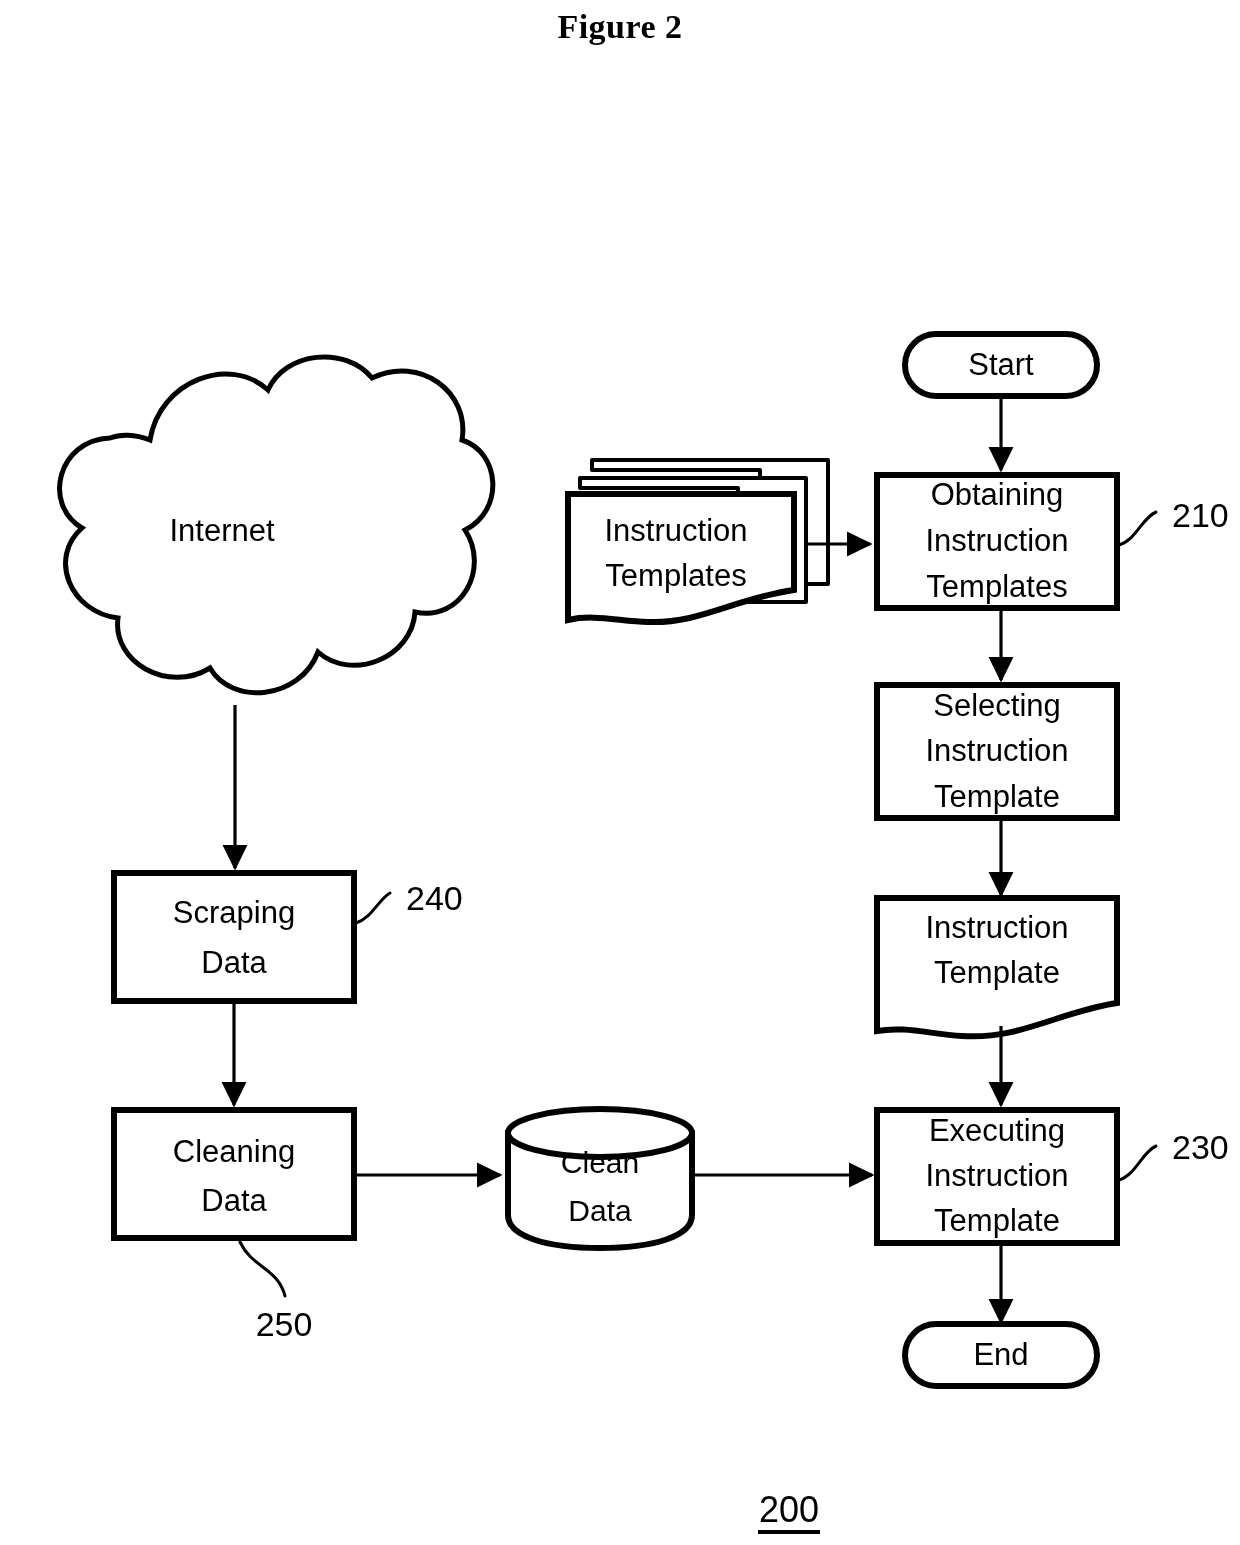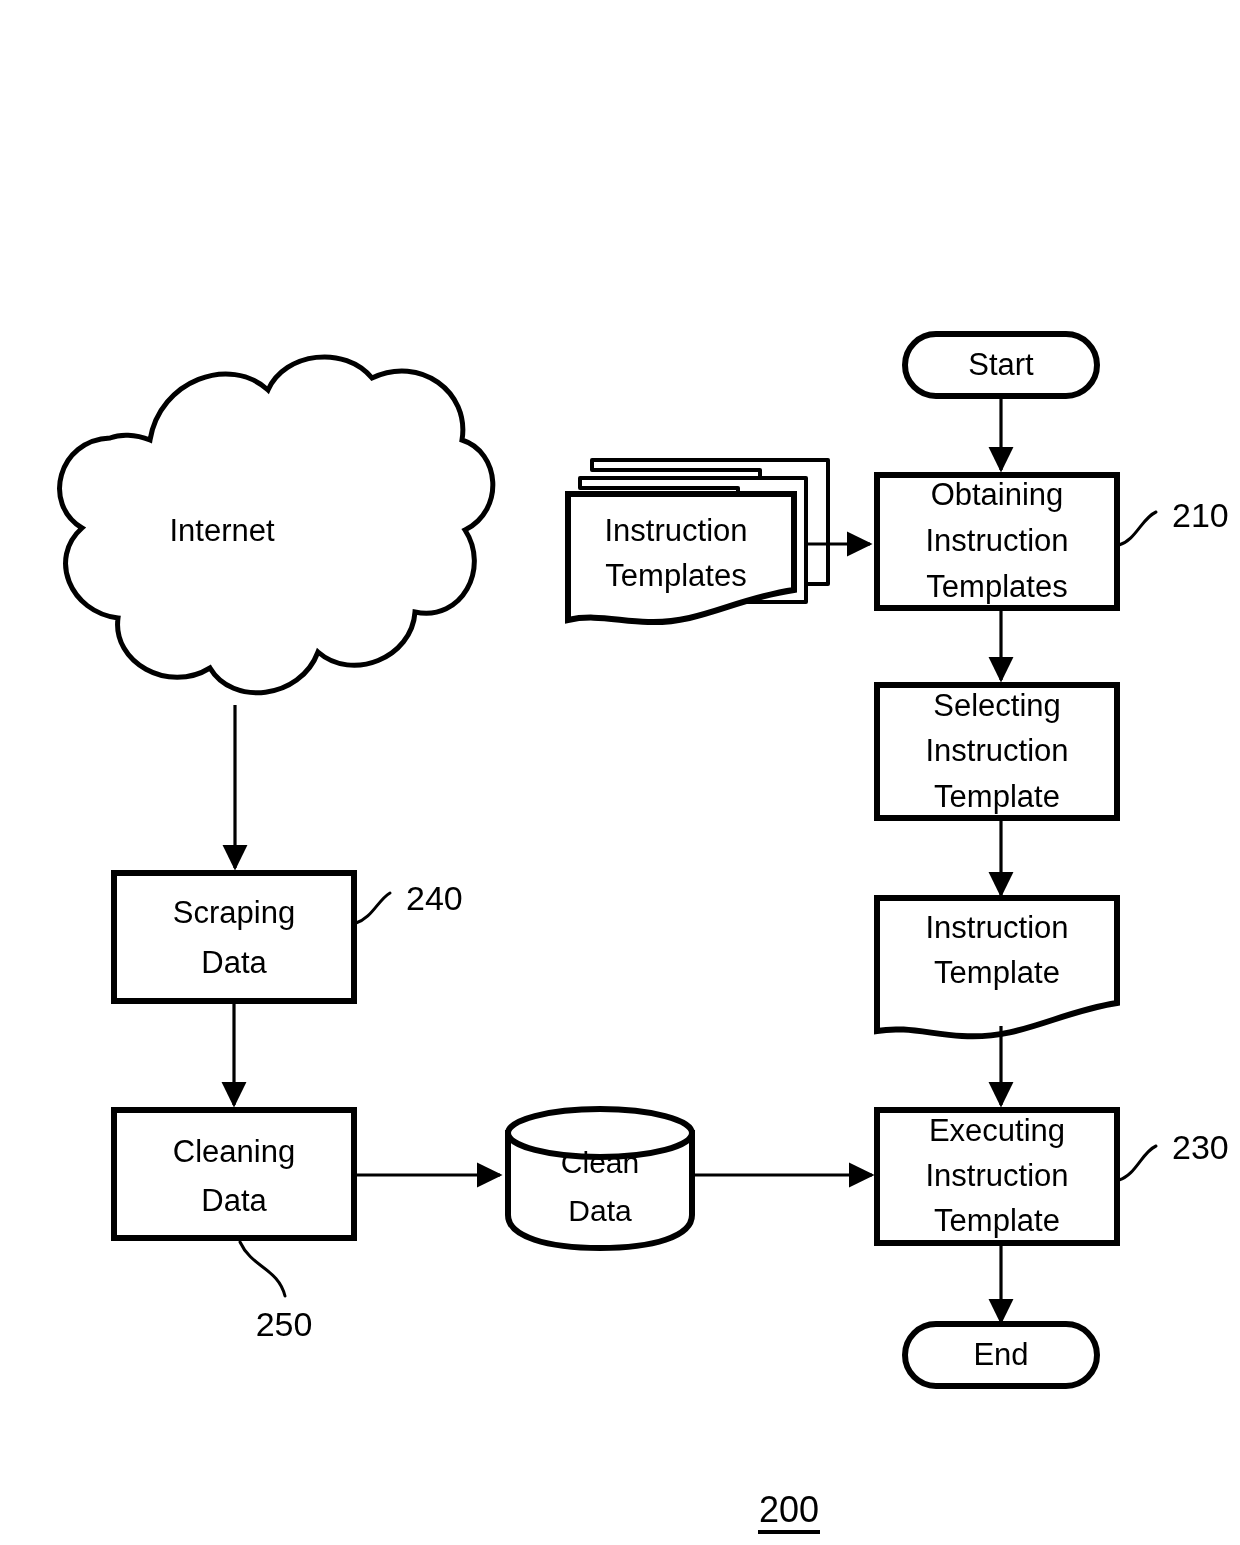--- a/index.html
+++ b/index.html
@@ -108,20 +108,21 @@
   .caption-underline {
     stroke: #000000;
     stroke-width: 4;
   }
 </style>
 </head>
 <body>
 
 <div id="figure-root">
 
+  <div class="fig-title">Figure 2</div>
 
   <svg class="diagram" viewBox="0 0 1240 1545">
     <defs>
       <marker id="arrowhead" markerWidth="9" markerHeight="9" refX="7.2" refY="4.5" orient="auto" markerUnits="strokeWidth">
         <path d="M0,0.6 L8,4.5 L0,8.4 z" fill="#000000"></path>
       </marker>
     </defs>
 
     <g>
       <path class="cloud-path" d="M 150 440

